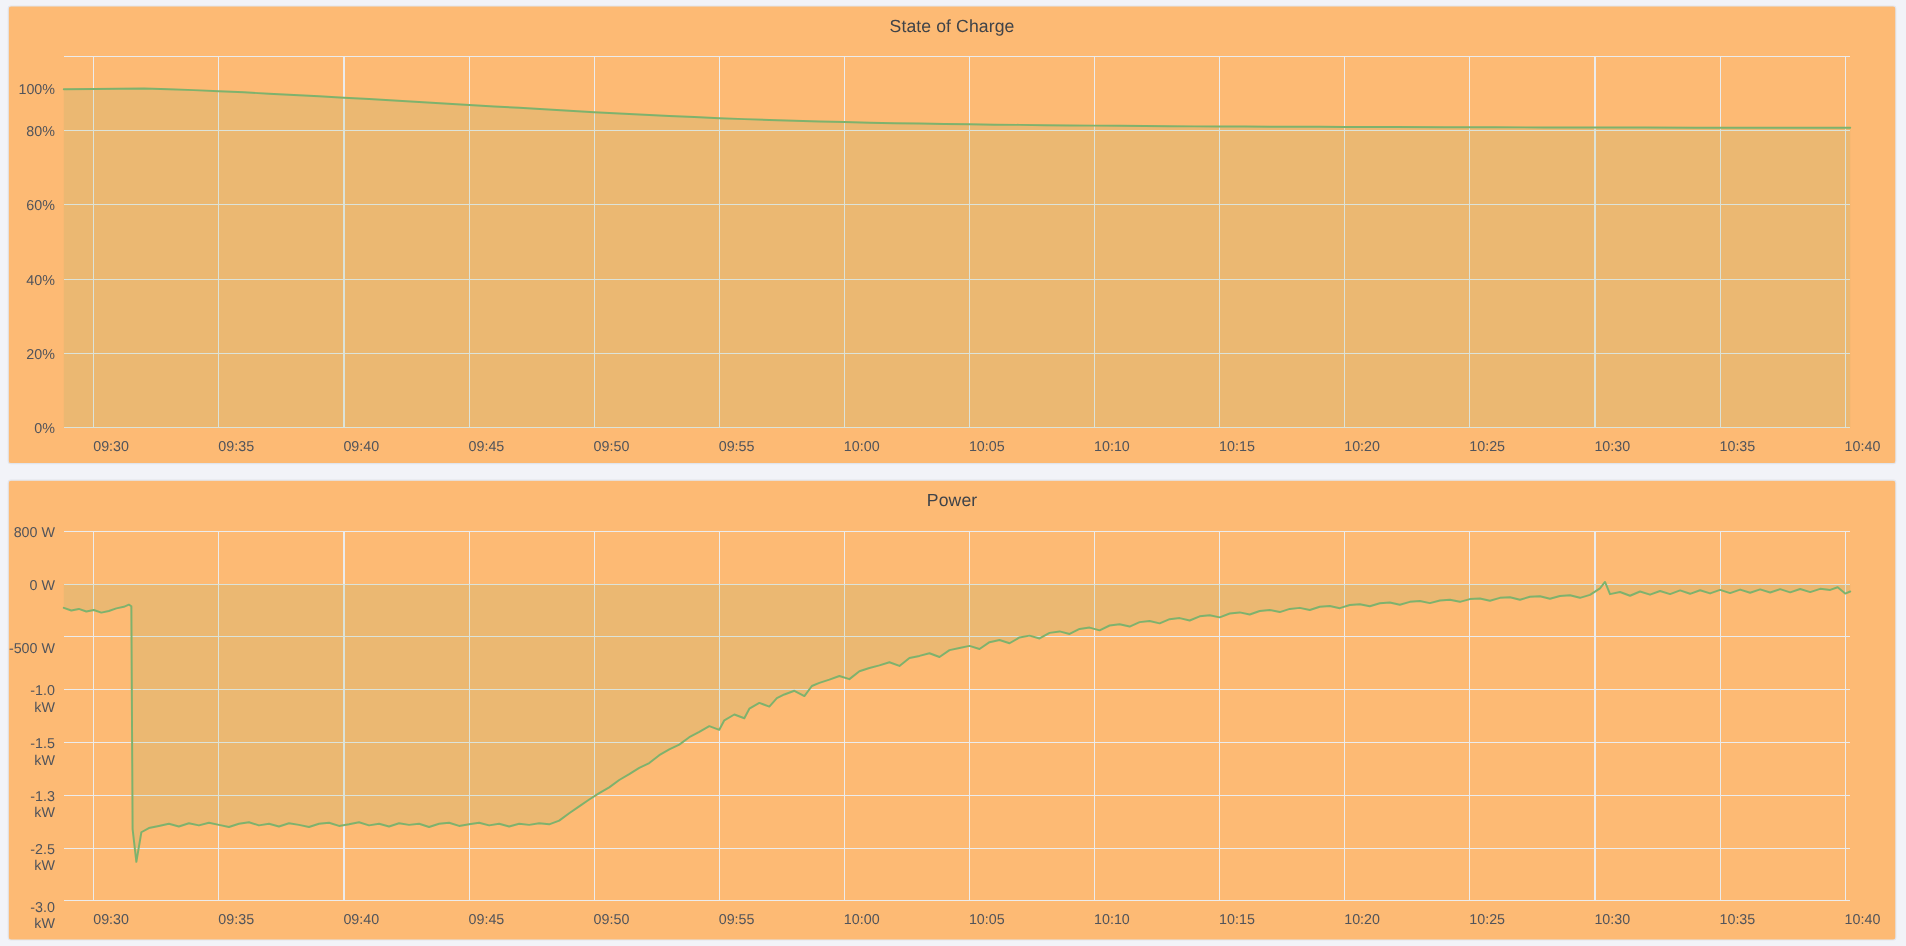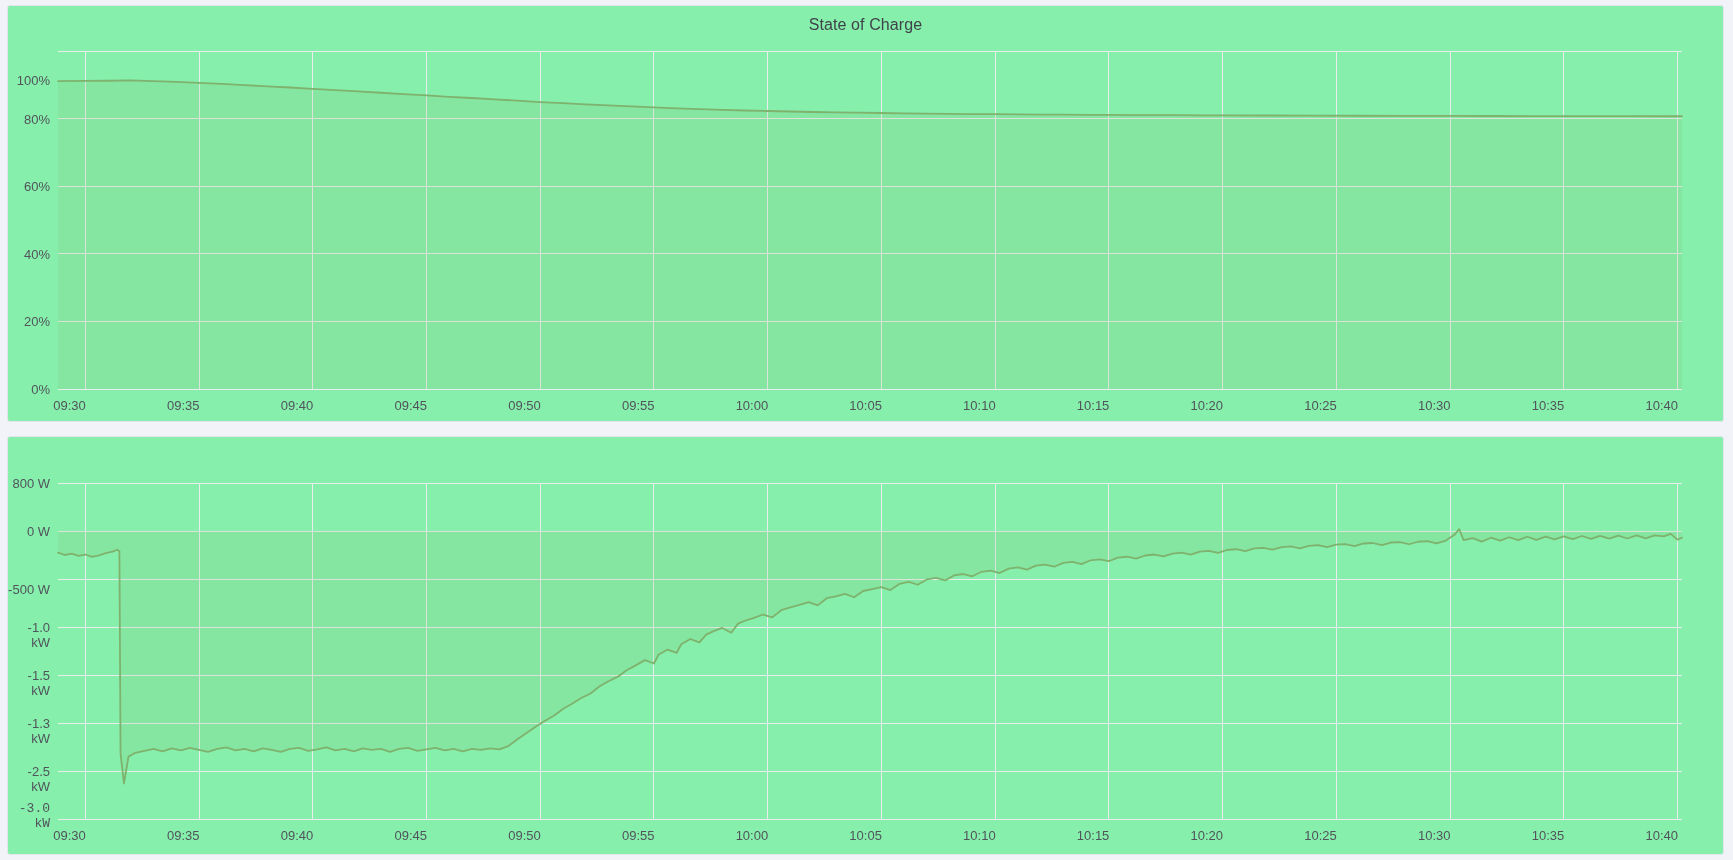--- a/index.html
+++ b/index.html
@@ -7,21 +7,21 @@
     width:1733px;height:860px;
     background:#f2f3f8;
     font-family:"Liberation Sans", sans-serif;
     overflow:hidden;
     position:relative;
   }
   .dashboard{position:absolute;inset:0;}
   .panel{
     position:absolute;
     left:7px;width:1717px;
-    background:#86efac;
+    background:#fdba74;
     border:1px solid #e2e5ec;
     border-radius:3px;
     box-sizing:border-box;
   }
   .panel-1{top:5px;height:417px;}
   .panel-2{top:436px;height:419px;}
   .panel-title{
     margin:0;padding-top:9px;
     text-align:center;
     font-size:16px;font-weight:500;
@@ -31,21 +31,21 @@
   }
   .plot-svg{position:absolute;left:0;top:0;}
   .ytick{
     position:absolute;left:0;width:42px;
     text-align:right;
     font-size:13px;color:#51545b;
     line-height:15px;
   }
   .xtick{
     position:absolute;width:64px;
-    text-align:left;
+    text-align:right;
     font-size:13px;color:#51545b;
     line-height:15px;
   }
 </style>
 </head>
 <body>
 
 <div class="dashboard">
 
   <section class="panel panel-1">
@@ -93,20 +93,21 @@
       <div class="xtick" style="left: 955.098px; top: 392px;">10:10</div>
       <div class="xtick" style="left: 1068.82px; top: 392px;">10:15</div>
       <div class="xtick" style="left: 1182.55px; top: 392px;">10:20</div>
       <div class="xtick" style="left: 1296.27px; top: 392px;">10:25</div>
       <div class="xtick" style="left: 1410px; top: 392px;">10:30</div>
       <div class="xtick" style="left: 1523.73px; top: 392px;">10:35</div>
       <div class="xtick" style="left: 1637.45px; top: 392px;">10:40</div>
     </section>
 
   <section class="panel panel-2">
+    <h2 class="panel-title">Power</h2>
     <div class="plot"></div>
   <svg class="plot-svg" width="1715" height="417" viewBox="0 0 1715 417">
         <line x1="50" x2="1674" y1="46" y2="46" stroke="#ececec" stroke-width="1" shape-rendering="crispEdges"></line>
         <line x1="50" x2="1674" y1="94" y2="94" stroke="#ececec" stroke-width="1" shape-rendering="crispEdges"></line>
         <line x1="50" x2="1674" y1="142" y2="142" stroke="#ececec" stroke-width="1" shape-rendering="crispEdges"></line>
         <line x1="50" x2="1674" y1="190" y2="190" stroke="#ececec" stroke-width="1" shape-rendering="crispEdges"></line>
         <line x1="50" x2="1674" y1="238" y2="238" stroke="#ececec" stroke-width="1" shape-rendering="crispEdges"></line>
         <line x1="50" x2="1674" y1="286" y2="286" stroke="#ececec" stroke-width="1" shape-rendering="crispEdges"></line>
         <line x1="50" x2="1674" y1="334" y2="334" stroke="#ececec" stroke-width="1" shape-rendering="crispEdges"></line>
         <line x1="50" x2="1674" y1="382" y2="382" stroke="#ececec" stroke-width="1" shape-rendering="crispEdges"></line>
@@ -128,21 +129,21 @@
         <path d="M50.00 115.60L56.82 118.00L63.65 116.56L70.47 118.96L77.29 117.52L84.12 119.92L90.94 118.48L97.76 116.08L104.59 114.64L109.14 112.72L111.41 114.16L112.55 316.72L115.96 346.48L120.51 319.60L127.33 315.76L136.43 313.84L145.53 311.92L154.63 314.32L163.73 311.44L172.82 313.36L181.92 310.96L191.02 312.88L200.12 314.80L209.22 311.92L218.31 310.48L227.41 313.36L236.51 311.92L245.61 314.32L254.71 311.44L263.80 312.88L272.90 314.80L282.00 311.92L291.10 310.96L300.20 313.84L309.29 312.40L318.39 310.48L327.49 313.36L336.59 311.92L345.69 314.32L354.78 311.44L363.88 312.88L372.98 311.92L382.08 314.80L391.18 311.92L400.27 310.96L409.37 313.84L418.47 312.40L427.57 310.96L436.67 313.36L445.76 311.92L454.86 314.32L463.96 311.92L473.06 312.88L482.16 311.44L491.25 312.40L500.35 309.04L509.45 302.32L518.55 296.08L527.65 289.84L536.75 284.08L545.84 278.80L554.94 272.08L564.04 266.80L573.14 261.04L582.24 256.72L591.33 249.52L600.43 244.24L609.53 239.92L618.63 233.20L627.73 228.40L636.82 223.12L645.92 226.48L650.47 217.84L659.57 212.56L668.67 215.92L673.22 207.28L682.31 202.00L691.41 205.36L698.24 197.68L705.06 194.32L714.16 190.96L723.25 195.76L730.08 186.64L736.90 183.76L746.00 180.88L755.10 177.52L764.20 180.40L773.29 173.20L782.39 170.32L791.49 167.92L800.59 165.04L809.69 168.40L818.78 161.20L827.88 159.28L836.98 156.88L846.08 160.24L855.18 154.00L864.27 152.08L873.37 150.16L882.47 153.04L891.57 146.80L900.67 144.88L909.76 147.76L918.86 142.48L927.96 140.85L937.06 143.44L946.16 138.35L955.25 137.01L964.35 139.31L973.45 134.80L982.55 133.55L991.65 136.05L1000.75 131.63L1009.84 130.48L1018.94 132.59L1028.04 128.56L1037.14 127.60L1046.24 129.71L1055.33 125.87L1064.43 124.91L1073.53 127.12L1082.63 123.28L1091.73 122.32L1100.82 124.24L1109.92 120.69L1119.02 119.73L1128.12 121.65L1137.22 118.48L1146.31 117.52L1155.41 119.44L1164.51 116.56L1173.61 115.60L1182.71 117.52L1191.80 114.64L1200.90 113.87L1210.00 115.89L1219.10 113.01L1228.20 112.24L1237.29 114.16L1246.39 111.47L1255.49 110.80L1264.59 112.72L1273.69 110.13L1282.78 109.36L1291.88 111.28L1300.98 108.88L1310.08 108.21L1319.18 110.13L1328.27 107.63L1337.37 107.06L1346.47 109.17L1355.57 106.48L1364.67 106.00L1373.76 108.21L1382.86 105.52L1391.96 105.04L1401.06 107.25L1410.16 104.75L1419.25 104.18L1428.35 106.48L1437.45 103.79L1446.55 97.84L1451.10 92.08L1455.65 103.12L1464.75 101.20L1473.84 104.56L1482.94 100.72L1492.04 103.60L1501.14 100.24L1510.24 103.12L1519.33 99.76L1528.43 102.83L1537.53 99.57L1546.63 102.45L1555.73 99.28L1564.82 102.16L1573.92 98.99L1583.02 101.87L1592.12 98.80L1601.22 101.68L1610.31 98.61L1619.41 101.49L1628.51 98.42L1637.61 101.30L1646.71 98.32L1655.80 99.28L1662.63 96.88L1669.45 102.64L1674.00 100.72L1674.00 94.00L50.00 94.00Z" fill="#7eb26d" fill-opacity="0.14" stroke="none"></path>
         <path d="M50.00 115.60L56.82 118.00L63.65 116.56L70.47 118.96L77.29 117.52L84.12 119.92L90.94 118.48L97.76 116.08L104.59 114.64L109.14 112.72L111.41 114.16L112.55 316.72L115.96 346.48L120.51 319.60L127.33 315.76L136.43 313.84L145.53 311.92L154.63 314.32L163.73 311.44L172.82 313.36L181.92 310.96L191.02 312.88L200.12 314.80L209.22 311.92L218.31 310.48L227.41 313.36L236.51 311.92L245.61 314.32L254.71 311.44L263.80 312.88L272.90 314.80L282.00 311.92L291.10 310.96L300.20 313.84L309.29 312.40L318.39 310.48L327.49 313.36L336.59 311.92L345.69 314.32L354.78 311.44L363.88 312.88L372.98 311.92L382.08 314.80L391.18 311.92L400.27 310.96L409.37 313.84L418.47 312.40L427.57 310.96L436.67 313.36L445.76 311.92L454.86 314.32L463.96 311.92L473.06 312.88L482.16 311.44L491.25 312.40L500.35 309.04L509.45 302.32L518.55 296.08L527.65 289.84L536.75 284.08L545.84 278.80L554.94 272.08L564.04 266.80L573.14 261.04L582.24 256.72L591.33 249.52L600.43 244.24L609.53 239.92L618.63 233.20L627.73 228.40L636.82 223.12L645.92 226.48L650.47 217.84L659.57 212.56L668.67 215.92L673.22 207.28L682.31 202.00L691.41 205.36L698.24 197.68L705.06 194.32L714.16 190.96L723.25 195.76L730.08 186.64L736.90 183.76L746.00 180.88L755.10 177.52L764.20 180.40L773.29 173.20L782.39 170.32L791.49 167.92L800.59 165.04L809.69 168.40L818.78 161.20L827.88 159.28L836.98 156.88L846.08 160.24L855.18 154.00L864.27 152.08L873.37 150.16L882.47 153.04L891.57 146.80L900.67 144.88L909.76 147.76L918.86 142.48L927.96 140.85L937.06 143.44L946.16 138.35L955.25 137.01L964.35 139.31L973.45 134.80L982.55 133.55L991.65 136.05L1000.75 131.63L1009.84 130.48L1018.94 132.59L1028.04 128.56L1037.14 127.60L1046.24 129.71L1055.33 125.87L1064.43 124.91L1073.53 127.12L1082.63 123.28L1091.73 122.32L1100.82 124.24L1109.92 120.69L1119.02 119.73L1128.12 121.65L1137.22 118.48L1146.31 117.52L1155.41 119.44L1164.51 116.56L1173.61 115.60L1182.71 117.52L1191.80 114.64L1200.90 113.87L1210.00 115.89L1219.10 113.01L1228.20 112.24L1237.29 114.16L1246.39 111.47L1255.49 110.80L1264.59 112.72L1273.69 110.13L1282.78 109.36L1291.88 111.28L1300.98 108.88L1310.08 108.21L1319.18 110.13L1328.27 107.63L1337.37 107.06L1346.47 109.17L1355.57 106.48L1364.67 106.00L1373.76 108.21L1382.86 105.52L1391.96 105.04L1401.06 107.25L1410.16 104.75L1419.25 104.18L1428.35 106.48L1437.45 103.79L1446.55 97.84L1451.10 92.08L1455.65 103.12L1464.75 101.20L1473.84 104.56L1482.94 100.72L1492.04 103.60L1501.14 100.24L1510.24 103.12L1519.33 99.76L1528.43 102.83L1537.53 99.57L1546.63 102.45L1555.73 99.28L1564.82 102.16L1573.92 98.99L1583.02 101.87L1592.12 98.80L1601.22 101.68L1610.31 98.61L1619.41 101.49L1628.51 98.42L1637.61 101.30L1646.71 98.32L1655.80 99.28L1662.63 96.88L1669.45 102.64L1674.00 100.72" fill="none" stroke="#7eb26d" stroke-width="1.8" stroke-linejoin="round" stroke-linecap="round"></path>
       </svg>
       <div class="ytick" style="top: 39px;">800 W</div>
       <div class="ytick" style="top: 87px;">0 W</div>
       <div class="ytick" style="top: 145px;">-500 W</div>
       <div class="ytick" style="top: 183px;">-1.0 kW</div>
       <div class="ytick" style="top: 231px;">-1.5 kW</div>
       <div class="ytick" style="top: 279px;">-1.3 kW</div>
       <div class="ytick" style="top: 327px;">-2.5 kW</div>
-      <div class="ytick" style="top: 364px; font-family: Liberation Mono, monospace;">-3.0 kW</div>
+      <div class="ytick" style="top: 380px;">-3.0 kW</div>
       <div class="xtick" style="left: 45.2941px; top: 391px;">09:30</div>
       <div class="xtick" style="left: 159.02px; top: 391px;">09:35</div>
       <div class="xtick" style="left: 272.745px; top: 391px;">09:40</div>
       <div class="xtick" style="left: 386.471px; top: 391px;">09:45</div>
       <div class="xtick" style="left: 500.196px; top: 391px;">09:50</div>
       <div class="xtick" style="left: 613.922px; top: 391px;">09:55</div>
       <div class="xtick" style="left: 727.647px; top: 391px;">10:00</div>
       <div class="xtick" style="left: 841.373px; top: 391px;">10:05</div>
       <div class="xtick" style="left: 955.098px; top: 391px;">10:10</div>
       <div class="xtick" style="left: 1068.82px; top: 391px;">10:15</div>

